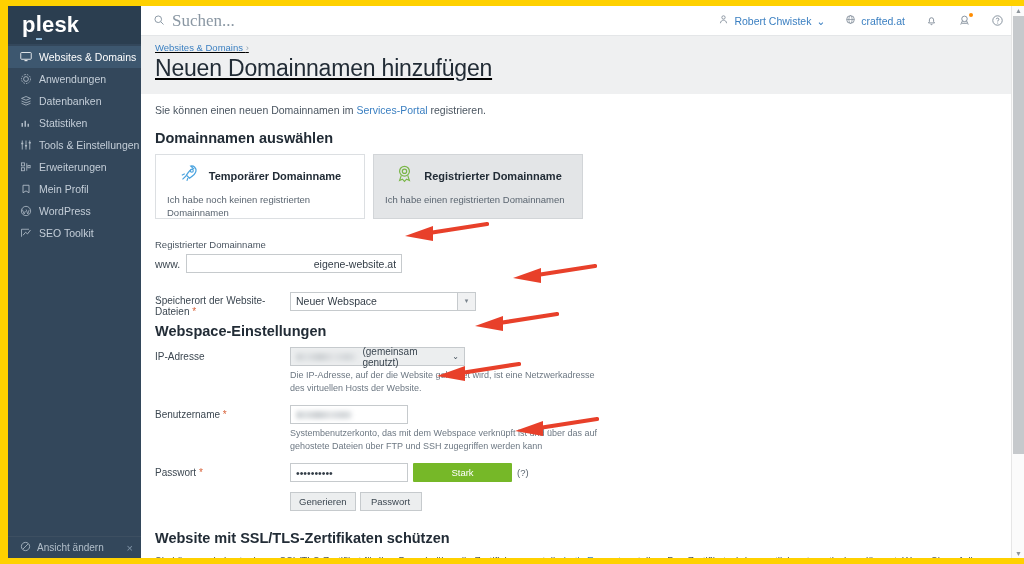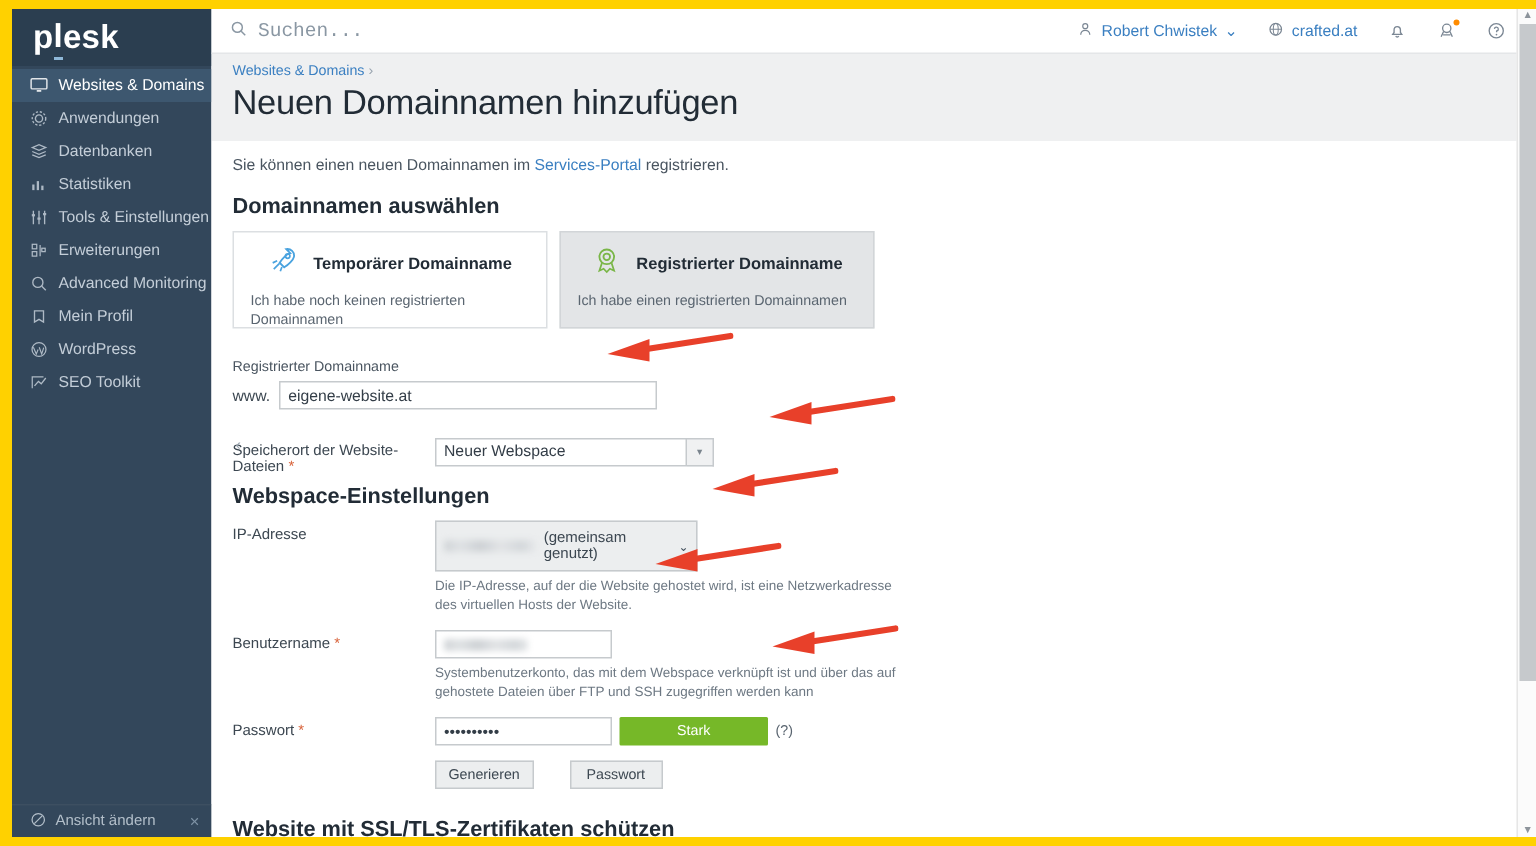--- a/index.html
+++ b/index.html
@@ -72,33 +72,33 @@
   #topbar {
     height: 30px;
     display: flex; align-items: center;
     border-bottom: 1px solid #e4e6e8;
     background: #ffffff;
     padding: 0 4px 0 12px;
   }
   .search { display: flex; align-items: center; gap: 7px; flex: 1 1 auto; }
   .search input {
     border: none; outline: none;
-    font-size: 13px; color: #5b6b7b;
-    font-family: Liberation Mono, monospace;
+    font-size: 17px; color: #5b6b7b;
+    font-family: Liberation Serif, serif;
     background: transparent;
     width: 260px;
   }
   .search input::placeholder { color: #8a97a3; }
   .topright { display: flex; align-items: center; gap: 20px; padding-right: 16px; font-size: 10.5px; }
   .topright .tl { display: flex; align-items: center; gap: 5px; color: #3a7fc1; cursor: pointer; white-space: nowrap;}
   .topright .ti { color: #7b8794; cursor: pointer; position: relative; display:flex; }
   .dot { position:absolute; top:-1px; right:-2px; width:4px; height:4px; border-radius:50%; background:#ff8c00; }
   
   #content { height: 522px; overflow: hidden; position: relative; }
-  #headarea { background: #eff0f1; padding: 6px 0 12px 14px; position: relative; }
+  #headarea { background: #eff0f1; padding: 6px 0 12px 14px; position: relative; text-decoration: underline; }
   .crumb { font-size: 9.5px; color: #3a7fc1; margin-bottom: 2px; }
   .crumb .sep { color: #9aa5b0; }
   h1 {
     font-size: 23px; font-weight: 400; color: #222c36;
     letter-spacing: -.2px;
   }
   #body { padding: 10px 0 0 14px; background: #fff; position: relative; }
   .lead { font-size: 10.5px; color: #4a5560; margin-bottom: 14px; }
   a { color: #3a7fc1; text-decoration: none; }
   h2 { font-size: 14.5px; font-weight: 700; color: #222c36; margin-bottom: 8px; }
@@ -133,21 +133,21 @@
     filter: blur(2.2px);
     height: 8px; border-radius: 2px;
   }
   .selwrap { position: relative; display: inline-flex; align-items: center; }
   .selbtn {
     width: 18px; height: 19px; border: 1px solid #c6cacd; border-left: none;
     background: #f0f1f2; display: flex; align-items: center; justify-content: center;
     font-size: 7px; color: #7a848d; cursor: pointer;
   }
   .ipsel {
-    width: 175px; height: 34px; border: 1px solid #c6cacd; background: #eceeef;
+    width: 175px; height: 19px; border: 1px solid #c6cacd; background: #eceeef;
     display: flex; align-items: center; gap: 5px; padding: 0 5px;
     font-size: 10px; color: #3c4751; cursor: pointer;
   }
   .caret { margin-left: auto; font-size: 8px; color: #45525e; }
   .strength {
     width: 99px; height: 19px; background: #76b828; color: #fff;
     font-size: 9.5px; display: flex; align-items: center; justify-content: center;
     border-radius: 1px;
   }
   .qmark { font-size: 9.5px; color: #5a6570; }
@@ -243,29 +243,20 @@
               <svg viewBox="0 0 16 16" width="12" height="12">
                 <rect x="2" y="2.5" width="4" height="4" fill="none" stroke="#c4ced8" stroke-width="1.1"></rect>
                 <rect x="2" y="9" width="4" height="4" fill="none" stroke="#c4ced8" stroke-width="1.1"></rect>
                 <path d="M9 3v10" stroke="#c4ced8" stroke-width="1.1"></path>
                 <rect x="10.5" y="6" width="3" height="3" fill="none" stroke="#c4ced8" stroke-width="1.1"></rect>
               </svg>
             </span>
           <span>Erweiterungen</span>
         </div>
 
-        <div class="nav-item">
-          <span class="ic">
-              <svg viewBox="0 0 16 16" width="12" height="12">
-                <circle cx="7" cy="7" r="4.5" fill="none" stroke="#c4ced8" stroke-width="1.2"></circle>
-                <path d="M10.5 10.5L14 14" stroke="#c4ced8" stroke-width="1.2"></path>
-              </svg>
-            </span>
-          <span>Advanced Monitoring</span>
-        </div>
 
 
         <div class="nav-item">
           <span class="ic">
               <svg viewBox="0 0 16 16" width="12" height="12">
                 <path d="M4 3h8v10l-4-2.5L4 13z" fill="none" stroke="#c4ced8" stroke-width="1.2"></path>
               </svg>
             </span>
           <span>Mein Profil</span>
         </div>
@@ -391,21 +382,21 @@
                     </svg></span>
                 <span class="card-title">Registrierter Domainname</span>
               </div>
               <div class="card-desc">Ich habe einen registrierten Domainnamen</div>
             </div>
           </div>
 
           <div class="fieldlabel" style="margin-bottom:4px">Registrierter Domainname</div>
           <div style="display:flex;align-items:center;gap:6px;margin-bottom:18px">
             <span style="font-size:10.5px;color:#3c4751">www.</span>
-            <input class="txt" style="width: 252px;" type="text" value="eigene-website.at">
+            <input class="txt" style="width: 216px; text-align: right;" type="text" value="eigene-website.at">
           </div>
 
           <div class="row" style="position:relative;margin-bottom:2px">
             <span class="collapse-chev">‹</span>
             <div class="lbl">
               <span>Speicherort der Website-Dateien</span>
               <span class="req">*</span>
             </div>
             <div class="ctl">
               <div class="selwrap">
@@ -446,21 +437,21 @@
             <div class="lbl">
               <span>Passwort</span>
               <span class="req">*</span>
             </div>
             <div class="ctl">
               <div style="display:flex;align-items:center;gap:5px">
                 <input class="txt" style="width: 118px;" type="text" value="••••••••••">
                 <div class="strength">Stark</div>
                 <span class="qmark">(?)</span>
               </div>
-              <div style="display:flex;gap:24px;margin-top:10px">
+              <div style="display:flex;gap:4px;margin-top:10px">
                 <button class="btn">Generieren</button>
                 <button class="btn">Passwort</button>
               </div>
             </div>
           </div>
 
           <h2 style="margin:19px 0 8px 0">Website mit SSL/TLS-Zertifikaten schützen</h2>
 
           <div class="ssltext">
             <span>Sie können ein kostenloses SSL/TLS-Zertifikat für Ihre Domain über die Zertifizierungsstelle </span><a href="#">Let's Encrypt</a><span> erstellen. Das Zertifikat wird monatlich automatisch verlängert. Wenn Sie auf die Schaltfläche "OK" klicken, bestätigen Sie, dass Sie die </span>

